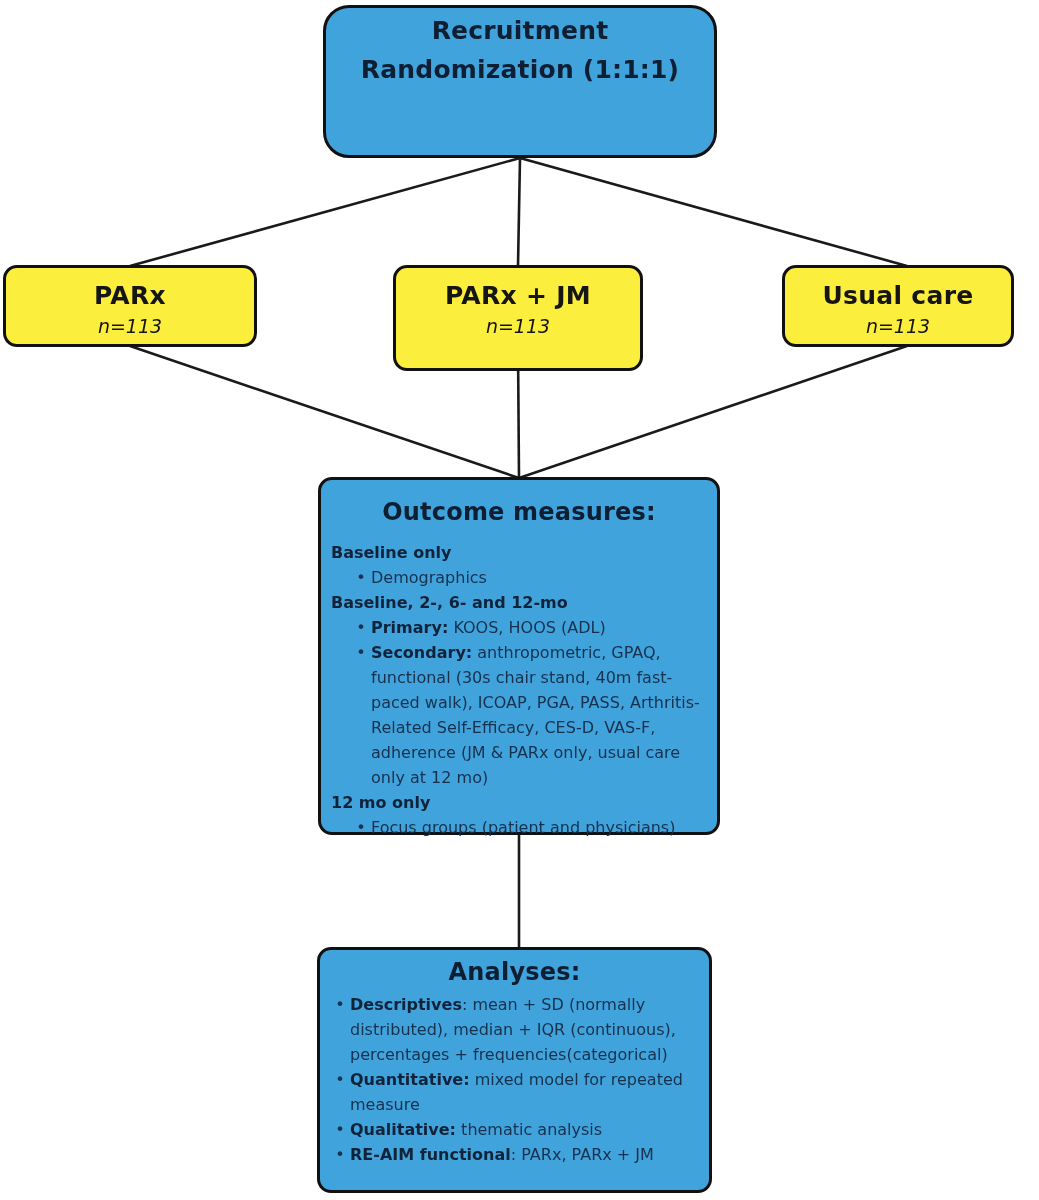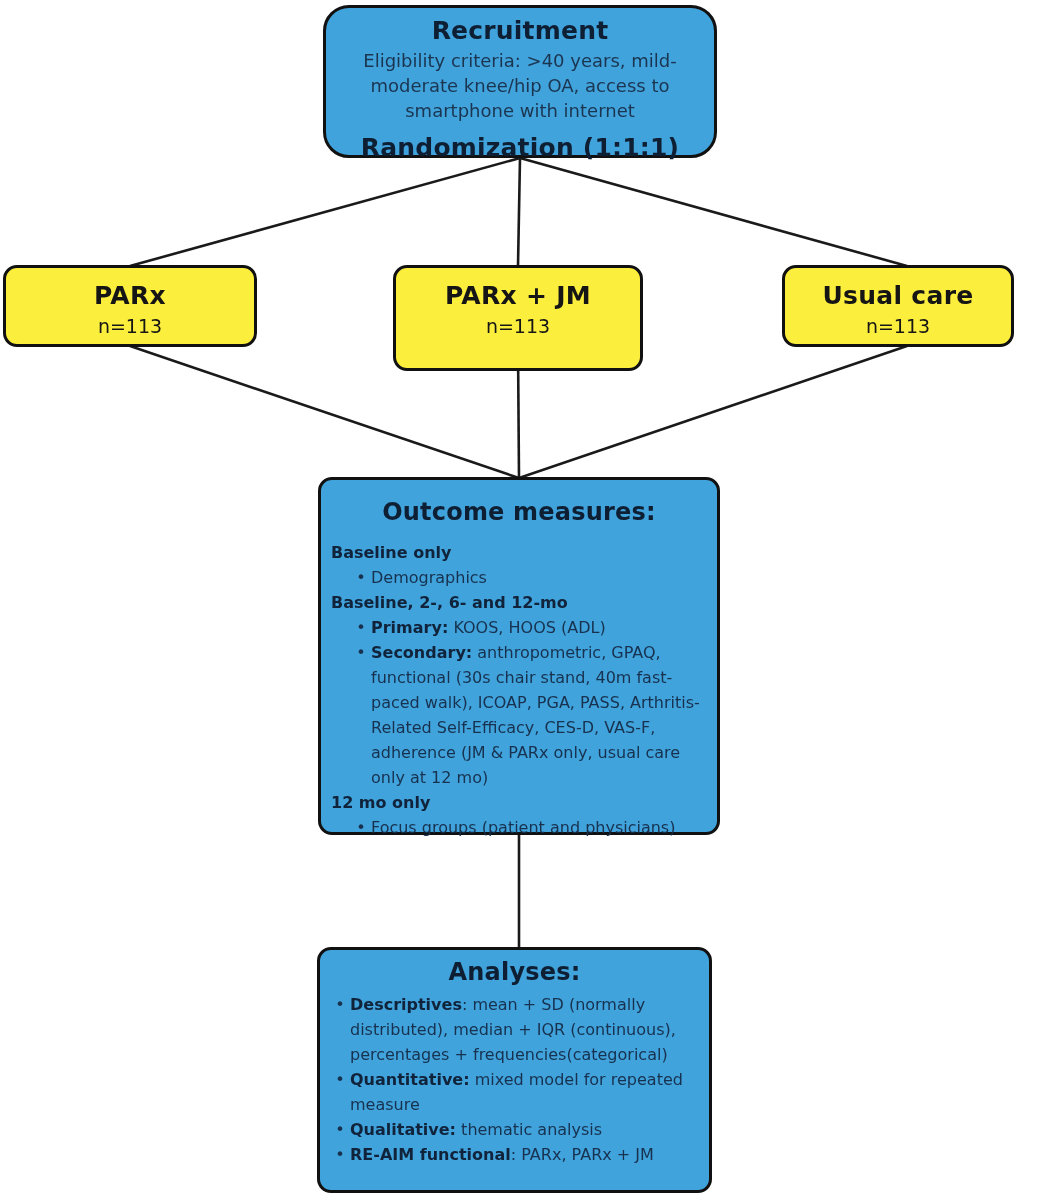--- a/index.html
+++ b/index.html
@@ -46,21 +46,21 @@
     margin-top: 3px;
     color: #1b3550;
   }
   .randomization { margin-top: 10px; font-size: 25px; }
 
   .arm { text-align: center; padding-top: 13px; }
   .arm-1 { left: 3px;   top: 265px; width: 254px; height: 82px; }
   .arm-2 { left: 393px; top: 265px; width: 250px; height: 106px; }
   .arm-3 { left: 782px; top: 265px; width: 232px; height: 82px; }
   .arm-title { font-weight: 700; font-size: 25px; letter-spacing: 0.3px; }
-  .arm-n { font-size: 19px; margin-top: 5px; }
+  .arm-n { font-size: 19px; margin-top: 5px; font-style: italic; }
 
   .outcome  { left: 318px; top: 477px;  width: 402px; height: 358px; padding: 18px 8px; }
   .analyses { left: 317px; top: 947px;  width: 395px; height: 246px; padding: 8px 8px; }
 
   .list { margin-top: 2px; font-size: 16px; line-height: 25px; color: #17314e; }
   .outcome .list { margin-top: 14px; }
   .analyses .list { margin-top: 6px; }
   .row { display: flex; }
   .row.heading { font-weight: 700; color: #10233a; padding-left: 2px; }
   .row .marker { width: 20px; flex: 0 0 20px; text-align: center; }
@@ -81,21 +81,20 @@
       <line x1="520" y1="158" x2="907" y2="266"></line>
       <line x1="130" y1="346" x2="519" y2="478"></line>
       <line x1="518" y1="346" x2="519" y2="478"></line>
       <line x1="907" y1="346" x2="519" y2="478"></line>
       <line x1="519" y1="834" x2="519" y2="948"></line>
     </g>
   </svg>
 
   <div class="box blue recruit">
     <div class="box-title">Recruitment</div>
-    <div class="recruit-body">Eligibility criteria: &gt;40 years, mild-moderate knee/hip OA, access to smartphone with internet</div>
     <div class="box-title randomization">Randomization (1:1:1)</div>
   </div>
 
   <div class="box yellow arm arm-1">
     <div class="arm-title">PARx</div>
     <div class="arm-n">n=113</div>
   </div>
 
   <div class="box yellow arm arm-2">
     <div class="arm-title">PARx + JM</div>

